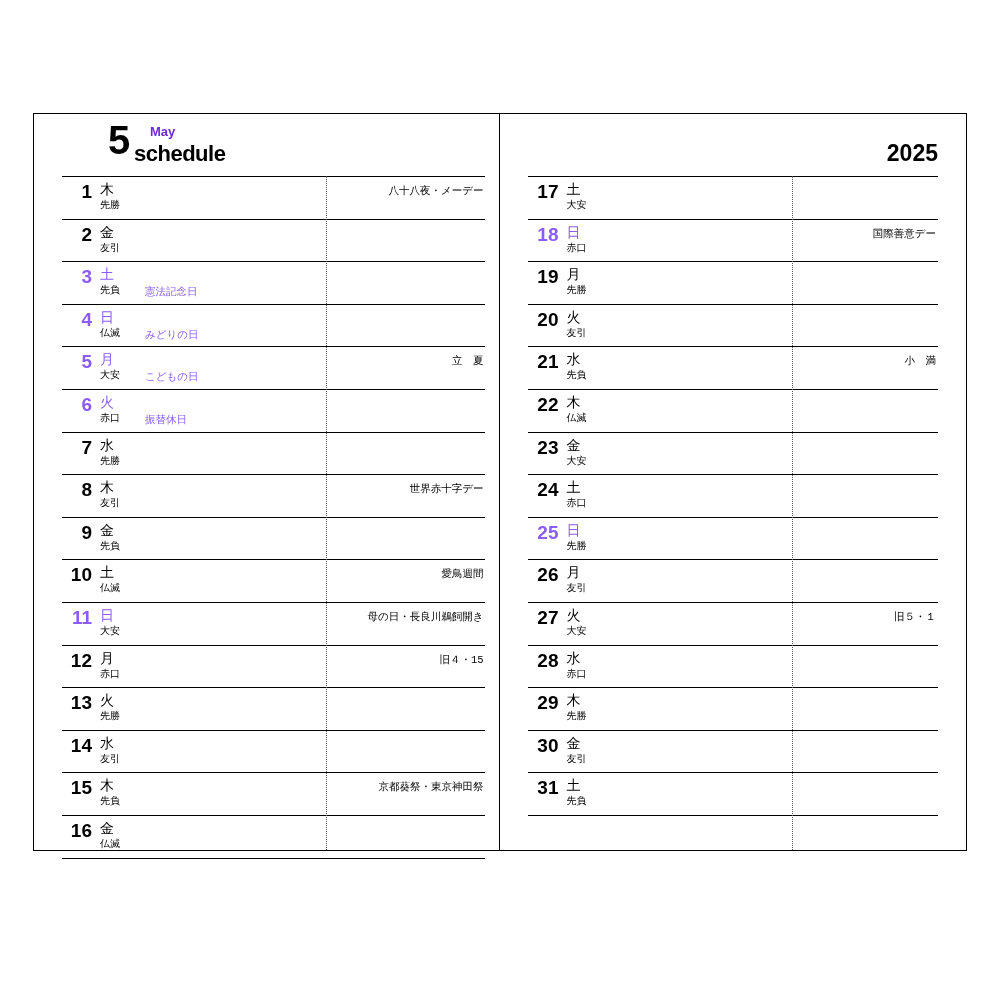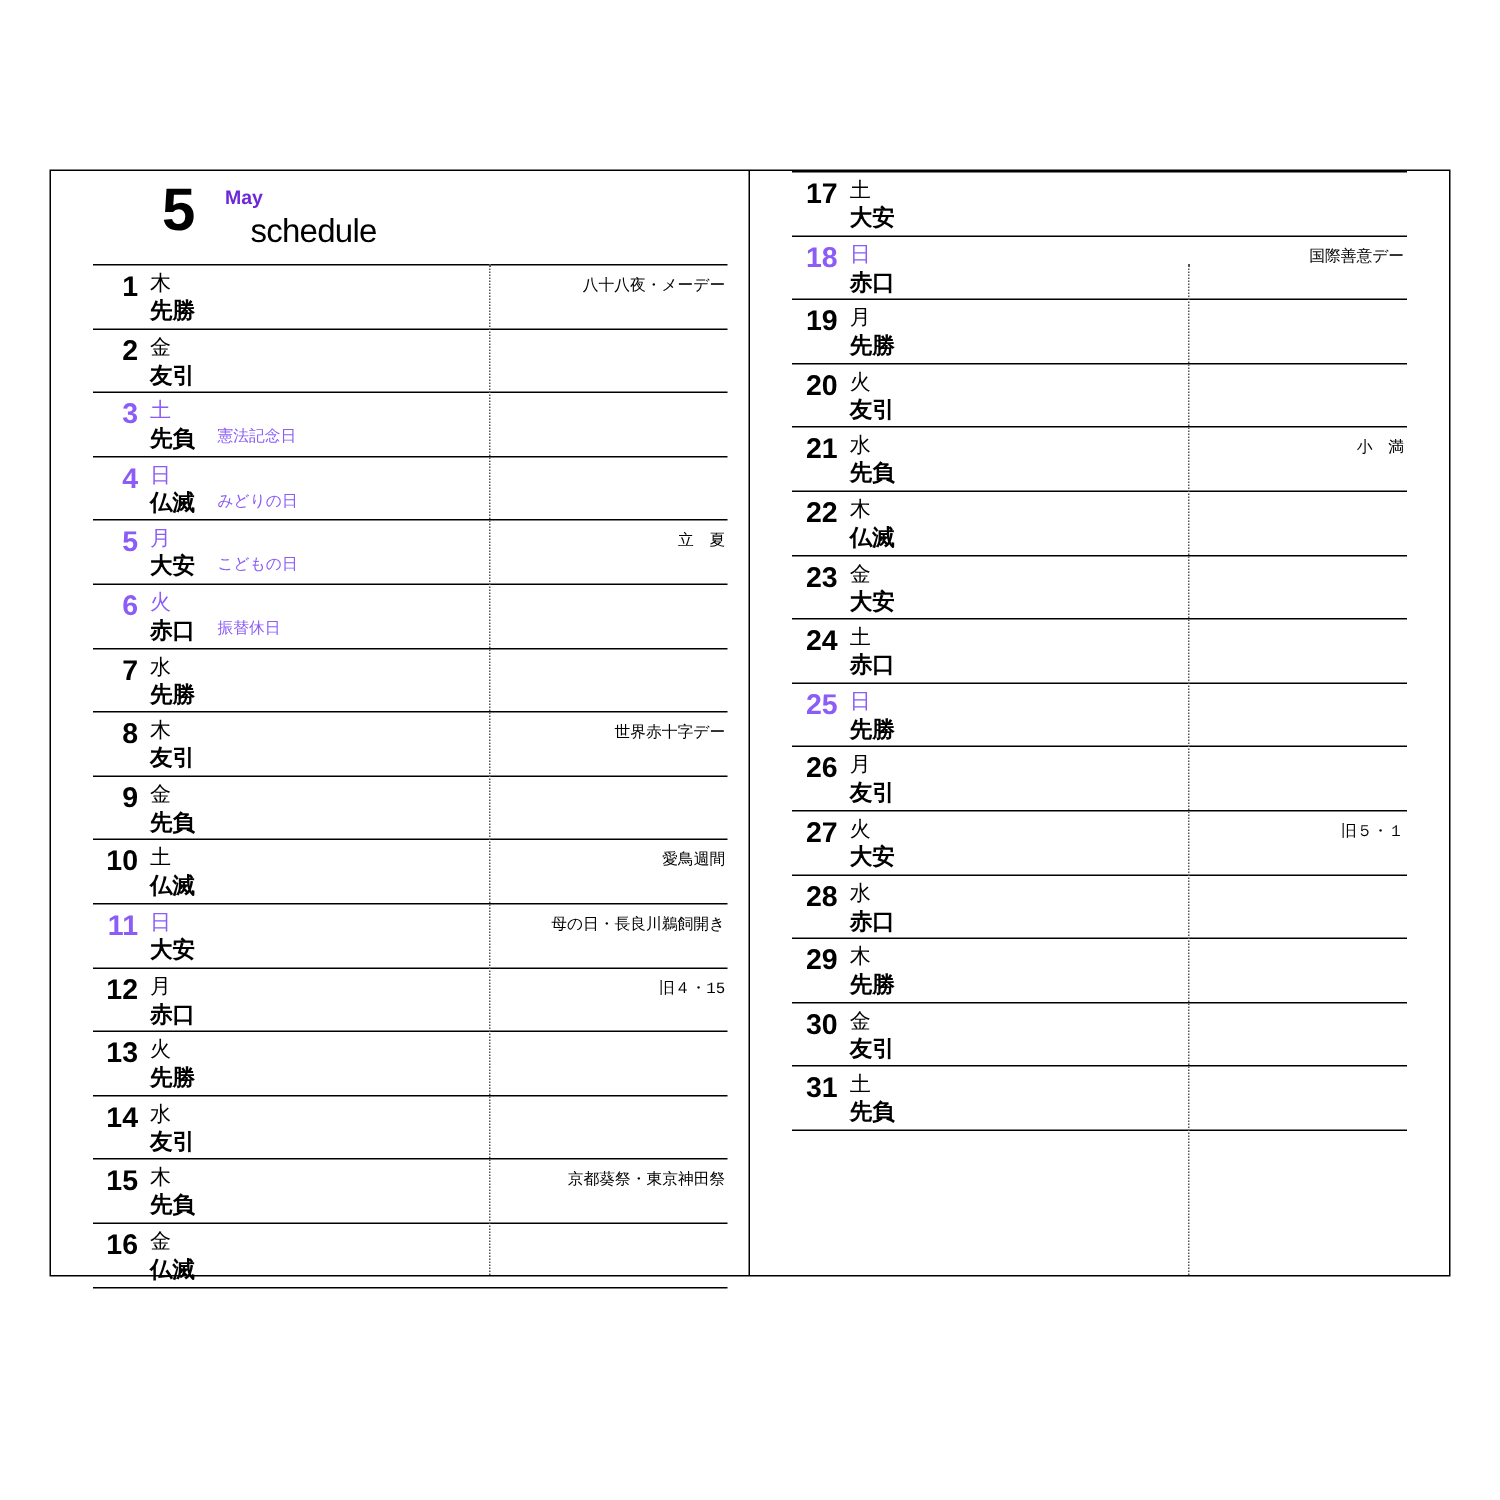--- a/index.html
+++ b/index.html
@@ -61,24 +61,24 @@
     position: absolute;
     left: 88px;
     top: 10px;
     font-size: 13px;
     font-weight: bold;
     color: #6d28d9;
     letter-spacing: 0px;
   }
   .sched-word {
     position: absolute;
-    left: 105px;
+    left: 72px;
     top: 27px;
     font-size: 22px;
-    font-weight: normal;
+    font-weight: bold;
     letter-spacing: -0.5px;
   }
   .year {
     position: absolute;
     right: 0px;
     top: 26px;
     font-size: 23px;
     font-weight: bold;
     letter-spacing: 0px;
   }
@@ -115,24 +115,23 @@
     left: 38px;
     top: 5px;
     font-size: 14px;
     line-height: 1;
     font-family: "DejaVu Sans", sans-serif;
   }
   .rokuyo {
     position: absolute;
     left: 38px;
     top: 23px;
-    font-size: 15px;
+    font-size: 10px;
     line-height: 1;
     font-family: "DejaVu Sans", sans-serif;
-    font-weight: bold;
   }
   .holiday {
     position: absolute;
     left: 83px;
     top: 24px;
     font-size: 10.5px;
     line-height: 1;
     font-family: "DejaVu Sans", sans-serif;
     white-space: nowrap;
   }
@@ -257,20 +256,23 @@
           <div class="rokuyo">仏滅</div>
         </div>
         <div class="rows-bottom"></div>
       </div>
     <div class="divider" style="left:292px; top:62px; bottom:0;"></div>
   </div>
 
   <div class="spine"></div>
 
   <div class="half half-right">
+    <div class="hdr">
+      <div class="year">2025</div>
+    </div>
     <div class="rows" id="right-rows">
         <div class="row">
           <div class="day-num">17</div>
           <div class="dow">土</div>
           <div class="rokuyo">大安</div>
         </div>
         <div class="row">
           <div class="day-num pink">18</div>
           <div class="dow pink">日</div>
           <div class="rokuyo">赤口</div>

